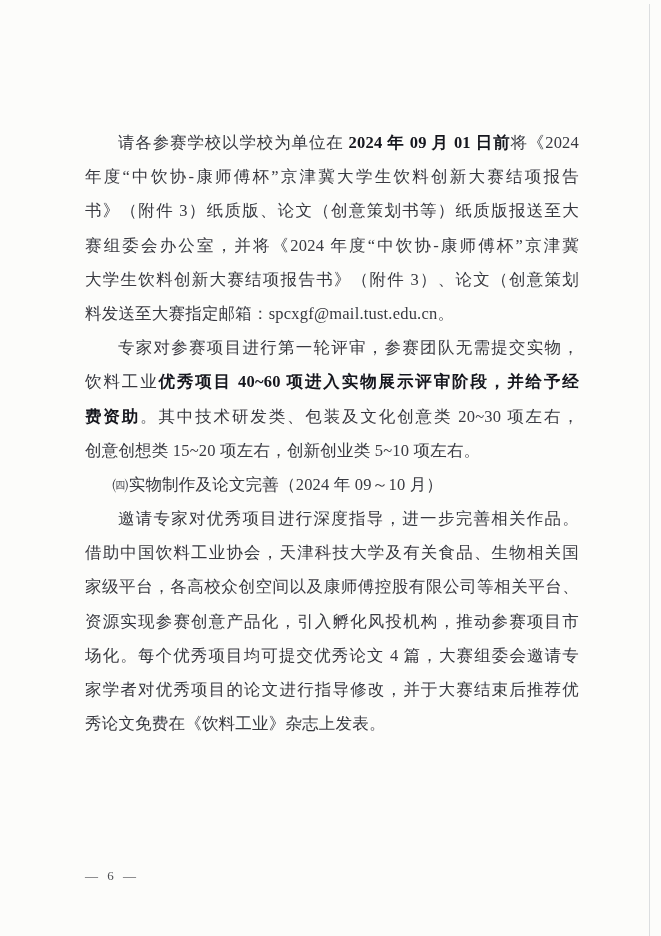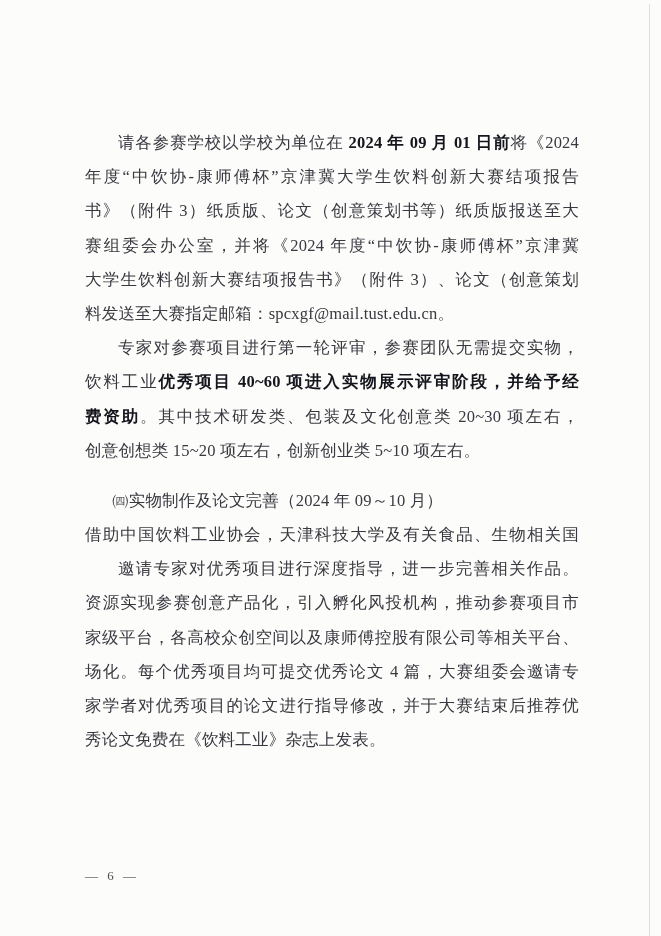--- a/index.html
+++ b/index.html
@@ -42,21 +42,21 @@
     font-size: 16.5px;
     letter-spacing: 0.2px;
     text-align: justify;
     text-align-last: justify;
   }
   .line.left {
     text-align: center;
     text-align-last: left;
   }
   .line.indent-para { padding-left: 33px; }
-  .line.indent-head { padding-left: 27px; margin-top: 16px; }
+  .line.indent-head { padding-left: 27px; }
   .line b {
     font-weight: 700;
     color: #15161d;
   }
   .page-footer {
     position: absolute;
     left: 85px;
     top: 864px;
     font-size: 13px;
     letter-spacing: 3px;
@@ -73,22 +73,22 @@
       <div class="line"><span>年度“中饮协-康师傅杯”京津冀大学生饮料创新大赛结项报告</span></div>
       <div class="line"><span>书》（附件 3）纸质版、论文（创意策划书等）纸质版报送至大</span></div>
       <div class="line"><span>赛组委会办公室，并将《2024 年度“中饮协-康师傅杯”京津冀</span></div>
       <div class="line"><span>大学生饮料创新大赛结项报告书》（附件 3）、论文（创意策划</span></div>
       <div class="line left"><span>料发送至大赛指定邮箱：spcxgf@mail.tust.edu.cn。</span></div>
       <div class="line indent-para"><span>专家对参赛项目进行第一轮评审，参赛团队无需提交实物，</span></div>
       <div class="line"><span>饮料工业</span><b>优秀项目 40~60 项进入实物展示评审阶段，并给予经</b></div>
       <div class="line"><b>费资助</b><span>。其中技术研发类、包装及文化创意类 20~30 项左右，</span></div>
       <div class="line left"><span>创意创想类 15~20 项左右，创新创业类 5~10 项左右。</span></div>
       <div class="line left indent-head"><span>㈣实物制作及论文完善（2024 年 09～10 月）</span></div>
+      <div class="line indent-para"><span>邀请专家对优秀项目进行深度指导，进一步完善相关作品。</span></div>
       <div class="line"><span>借助中国饮料工业协会，天津科技大学及有关食品、生物相关国</span></div>
-      <div class="line indent-para"><span>邀请专家对优秀项目进行深度指导，进一步完善相关作品。</span></div>
+      <div class="line"><span>家级平台，各高校众创空间以及康师傅控股有限公司等相关平台、</span></div>
       <div class="line"><span>资源实现参赛创意产品化，引入孵化风投机构，推动参赛项目市</span></div>
-      <div class="line"><span>家级平台，各高校众创空间以及康师傅控股有限公司等相关平台、</span></div>
       <div class="line"><span>场化。每个优秀项目均可提交优秀论文 4 篇，大赛组委会邀请专</span></div>
       <div class="line"><span>家学者对优秀项目的论文进行指导修改，并于大赛结束后推荐优</span></div>
       <div class="line left"><span>秀论文免费在《饮料工业》杂志上发表。</span></div>
     </div>
   <div class="page-footer">— 6 —</div>
 </div>
 
 </body></html>

